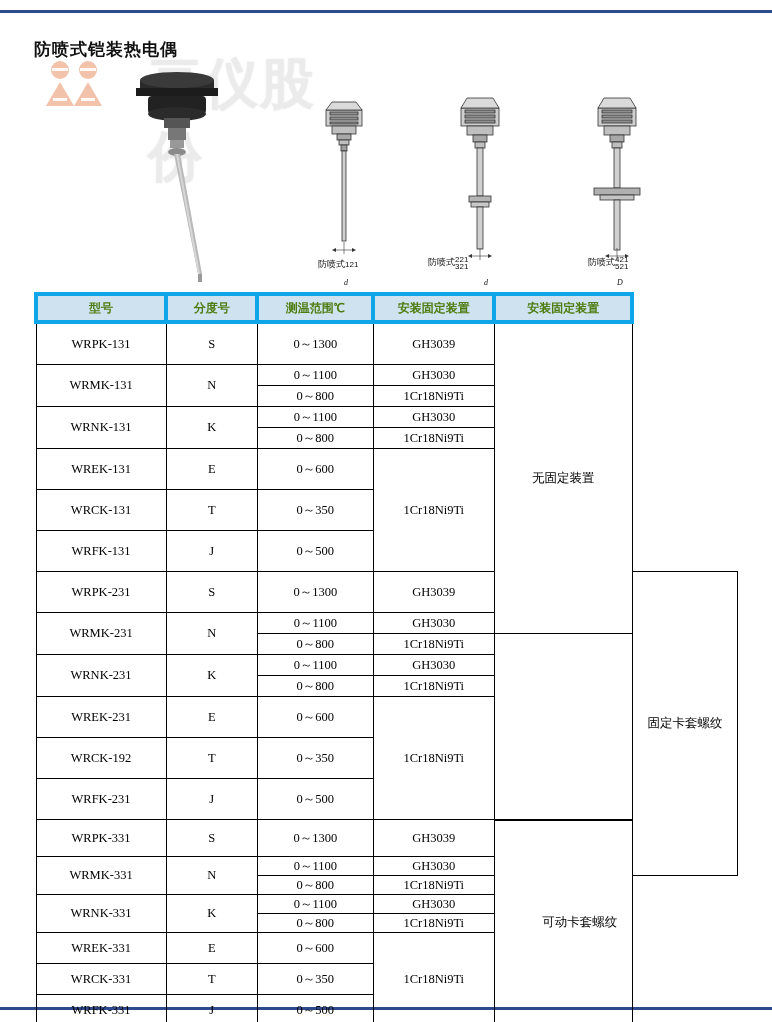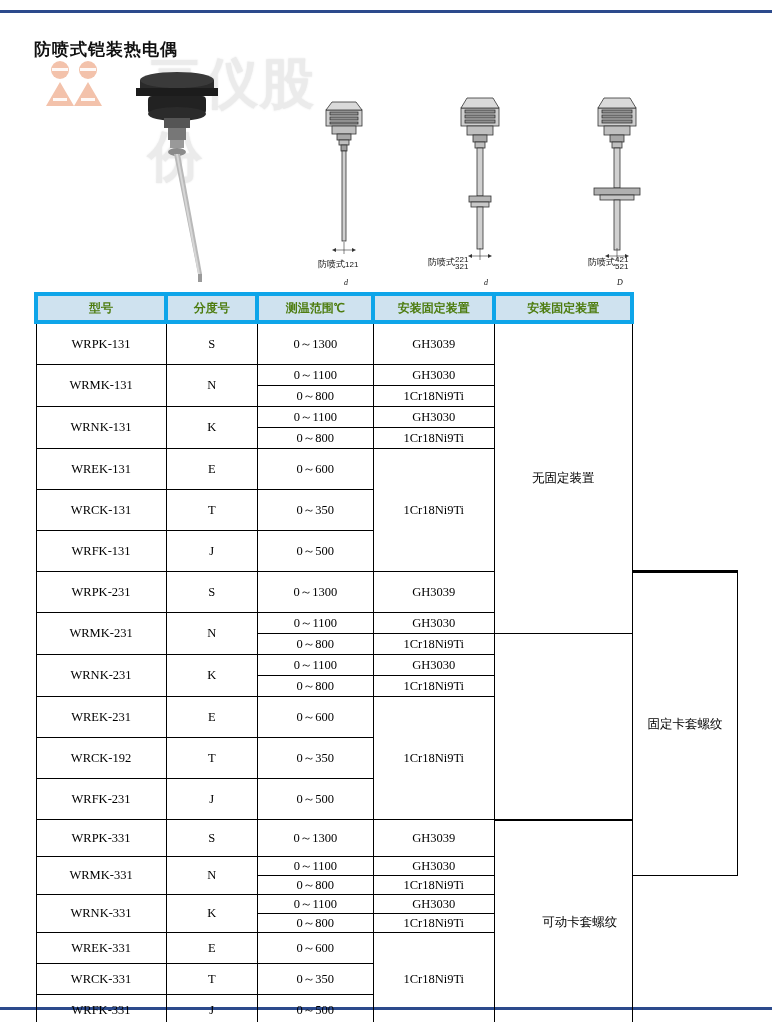--- a/index.html
+++ b/index.html
@@ -318,21 +318,21 @@
         <td class="model" style="height:40px;">WRFK-131</td>
         <td class="grade">J</td>
         <td class="range">0～500</td>
       </tr>
 
       <tr class="thick-top">
         <td class="model" style="height:40px;">WRPK-231</td>
         <td class="grade">S</td>
         <td class="range">0～1300</td>
         <td class="mat">GH3039</td>
-        <td class="mount cn" rowspan="10" style="border-top:3px solid #000000;">固定卡套螺纹</td>
+        <td class="mount cn" rowspan="10" style="border-top:1px solid #000000;">固定卡套螺纹</td>
       </tr>
       <tr>
         <td class="model" rowspan="2" style="height:40px;">WRMK-231</td>
         <td class="grade" rowspan="2">N</td>
         <td class="range" style="height:20px;">0～1100</td>
         <td class="mat">GH3030</td>
       </tr>
       <tr>
         <td class="range" style="height:20px;">0～800</td>
         <td class="mat">1Cr18Ni9Ti</td>

